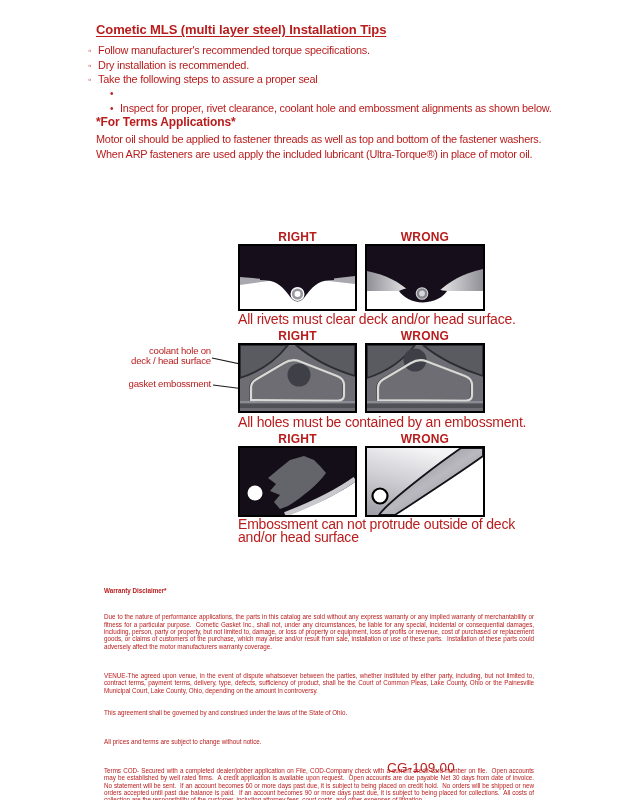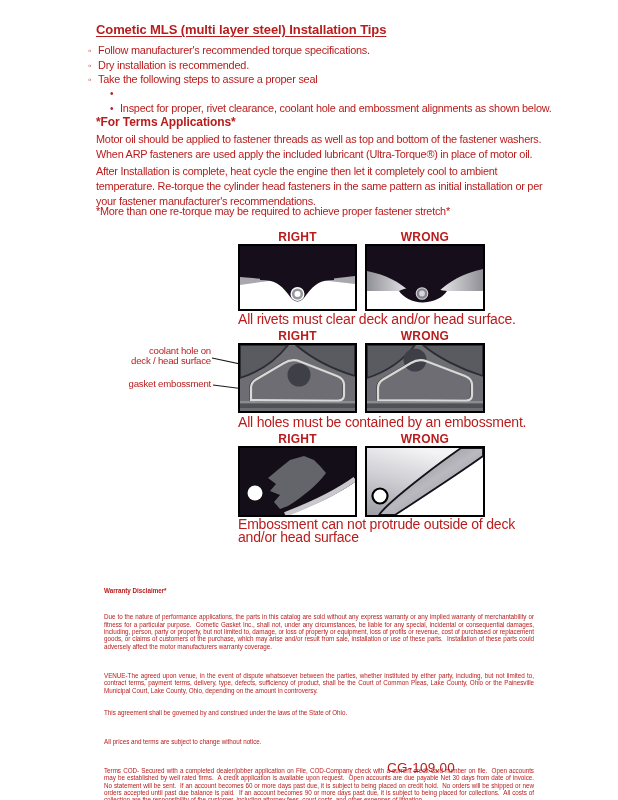--- a/index.html
+++ b/index.html
@@ -56,22 +56,20 @@
       <span class="bullet-glyph">•</span>
     </div>
     <div class="bullet-row sub">
       <span class="bullet-glyph">•</span>
       <span class="pre">Inspect for proper, rivet clearance, coolant hole and embossment alignments as shown below.</span>
     </div>
   </div>
 
   <div class="abs heading pre">*For Terms Applications*</div>
   <div class="abs para p1">Motor oil should be applied to fastener threads as well as top and bottom of the fastener washers. When ARP fasteners are used apply the included lubricant (Ultra-Torque®) in place of motor oil.</div>
-  <div class="abs para p2">After Installation is complete, heat cycle the engine then let it completely cool to ambient temperature. Re-torque the cylinder head fasteners in the same pattern as initial installation or per your fastener manufacturer's recommendations.</div>
-  <div class="abs para note">*More than one re-torque may be required to achieve proper fastener stretch*</div>
 
   <div class="abs dg-label" style="left:238px;top:230px;width:119px;">RIGHT</div>
   <div class="abs dg-label" style="left:365px;top:230px;width:120px;">WRONG</div>
   <div class="abs dg-label" style="left:238px;top:329px;width:119px;">RIGHT</div>
   <div class="abs dg-label" style="left:365px;top:329px;width:120px;">WRONG</div>
   <div class="abs dg-label" style="left:238px;top:432px;width:119px;">RIGHT</div>
   <div class="abs dg-label" style="left:365px;top:432px;width:120px;">WRONG</div>
 
   <svg class="abs panel" style="left:238px;top:244px;" width="119" height="67" viewBox="0 0 119 67">
     <rect x="1" y="1" width="117" height="65" fill="#160f1b"></rect>

